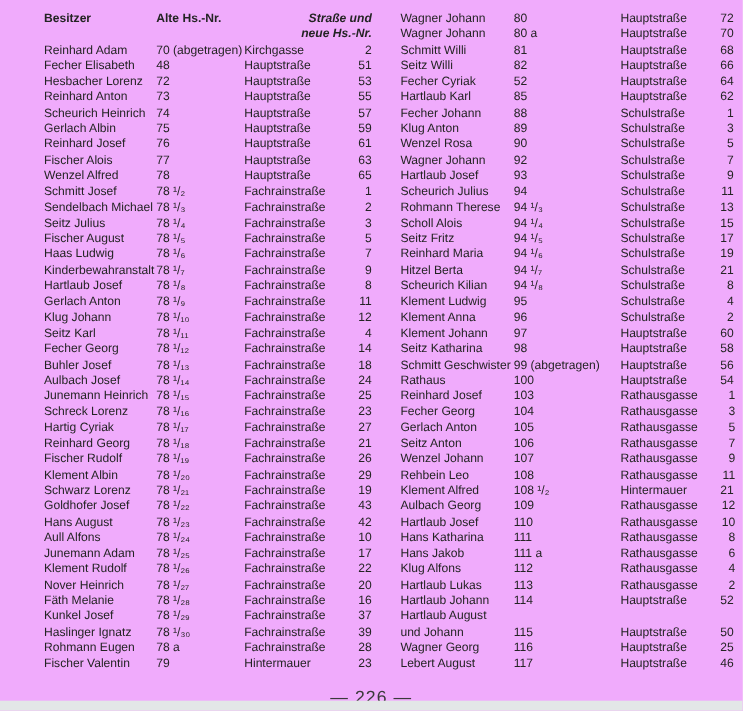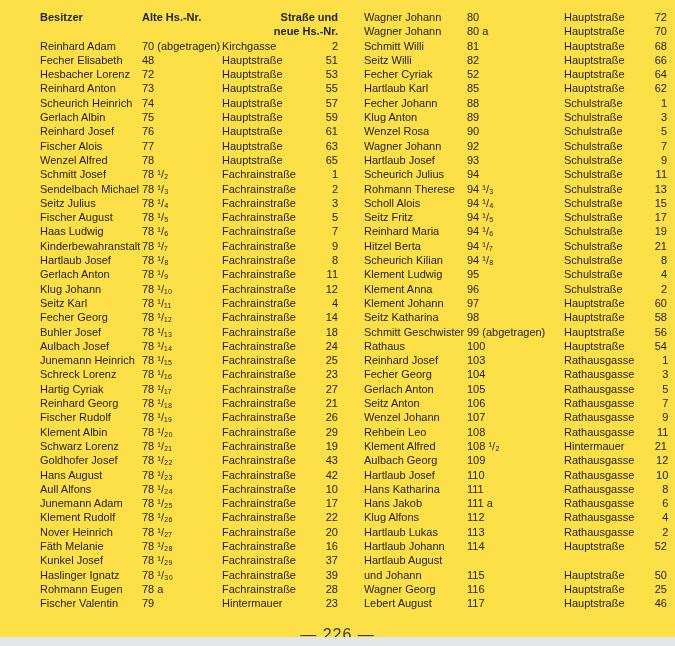--- a/index.html
+++ b/index.html
@@ -5,21 +5,21 @@
   html,body{margin:0;padding:0;}
   body{
     width:675px;height:646px;
     background:#f4f4f1;
     font-family:"Liberation Sans","DejaVu Sans",sans-serif;
     position:relative;
     overflow:hidden;
   }
   .page{
     position:absolute;inset:0;
-    background:#fde047;
+    background:#f0abfc;
     color:#242424;
   }
   .scan-edge{
     position:absolute;left:0;right:0;bottom:0;height:9px;
     background:#e3e7e7;
   }
   .col{position:absolute;top:10px;}
   .col-left{left:40px;width:298px;}
   .col-right{left:352px;width:303px;margin-left:12px;}
   .row{
@@ -27,21 +27,21 @@
     height:14.3px;
     line-height:14.3px;
     font-size:11px;
     white-space:nowrap;
   }
   .col-left .row{grid-template-columns:102px 80px 1fr 34px;}
   .col-right .row{grid-template-columns:103px 97px 1fr 34px;}
   .cell{overflow:visible;}
   .cell.nr{text-align:right;}
   .bold{font-weight:bold;}
-  .hdr-span{grid-column:3/5;text-align:right;}
+  .hdr-span{grid-column:3/5;text-align:right;font-style:italic;}
   .footer{
     position:absolute;left:0;right:0;top:615px;
     text-align:center;
     font-size:16px;
     color:#3a3a3a;
     letter-spacing:1px;
     margin-top:11px;
   }
 </style>
 </head>

